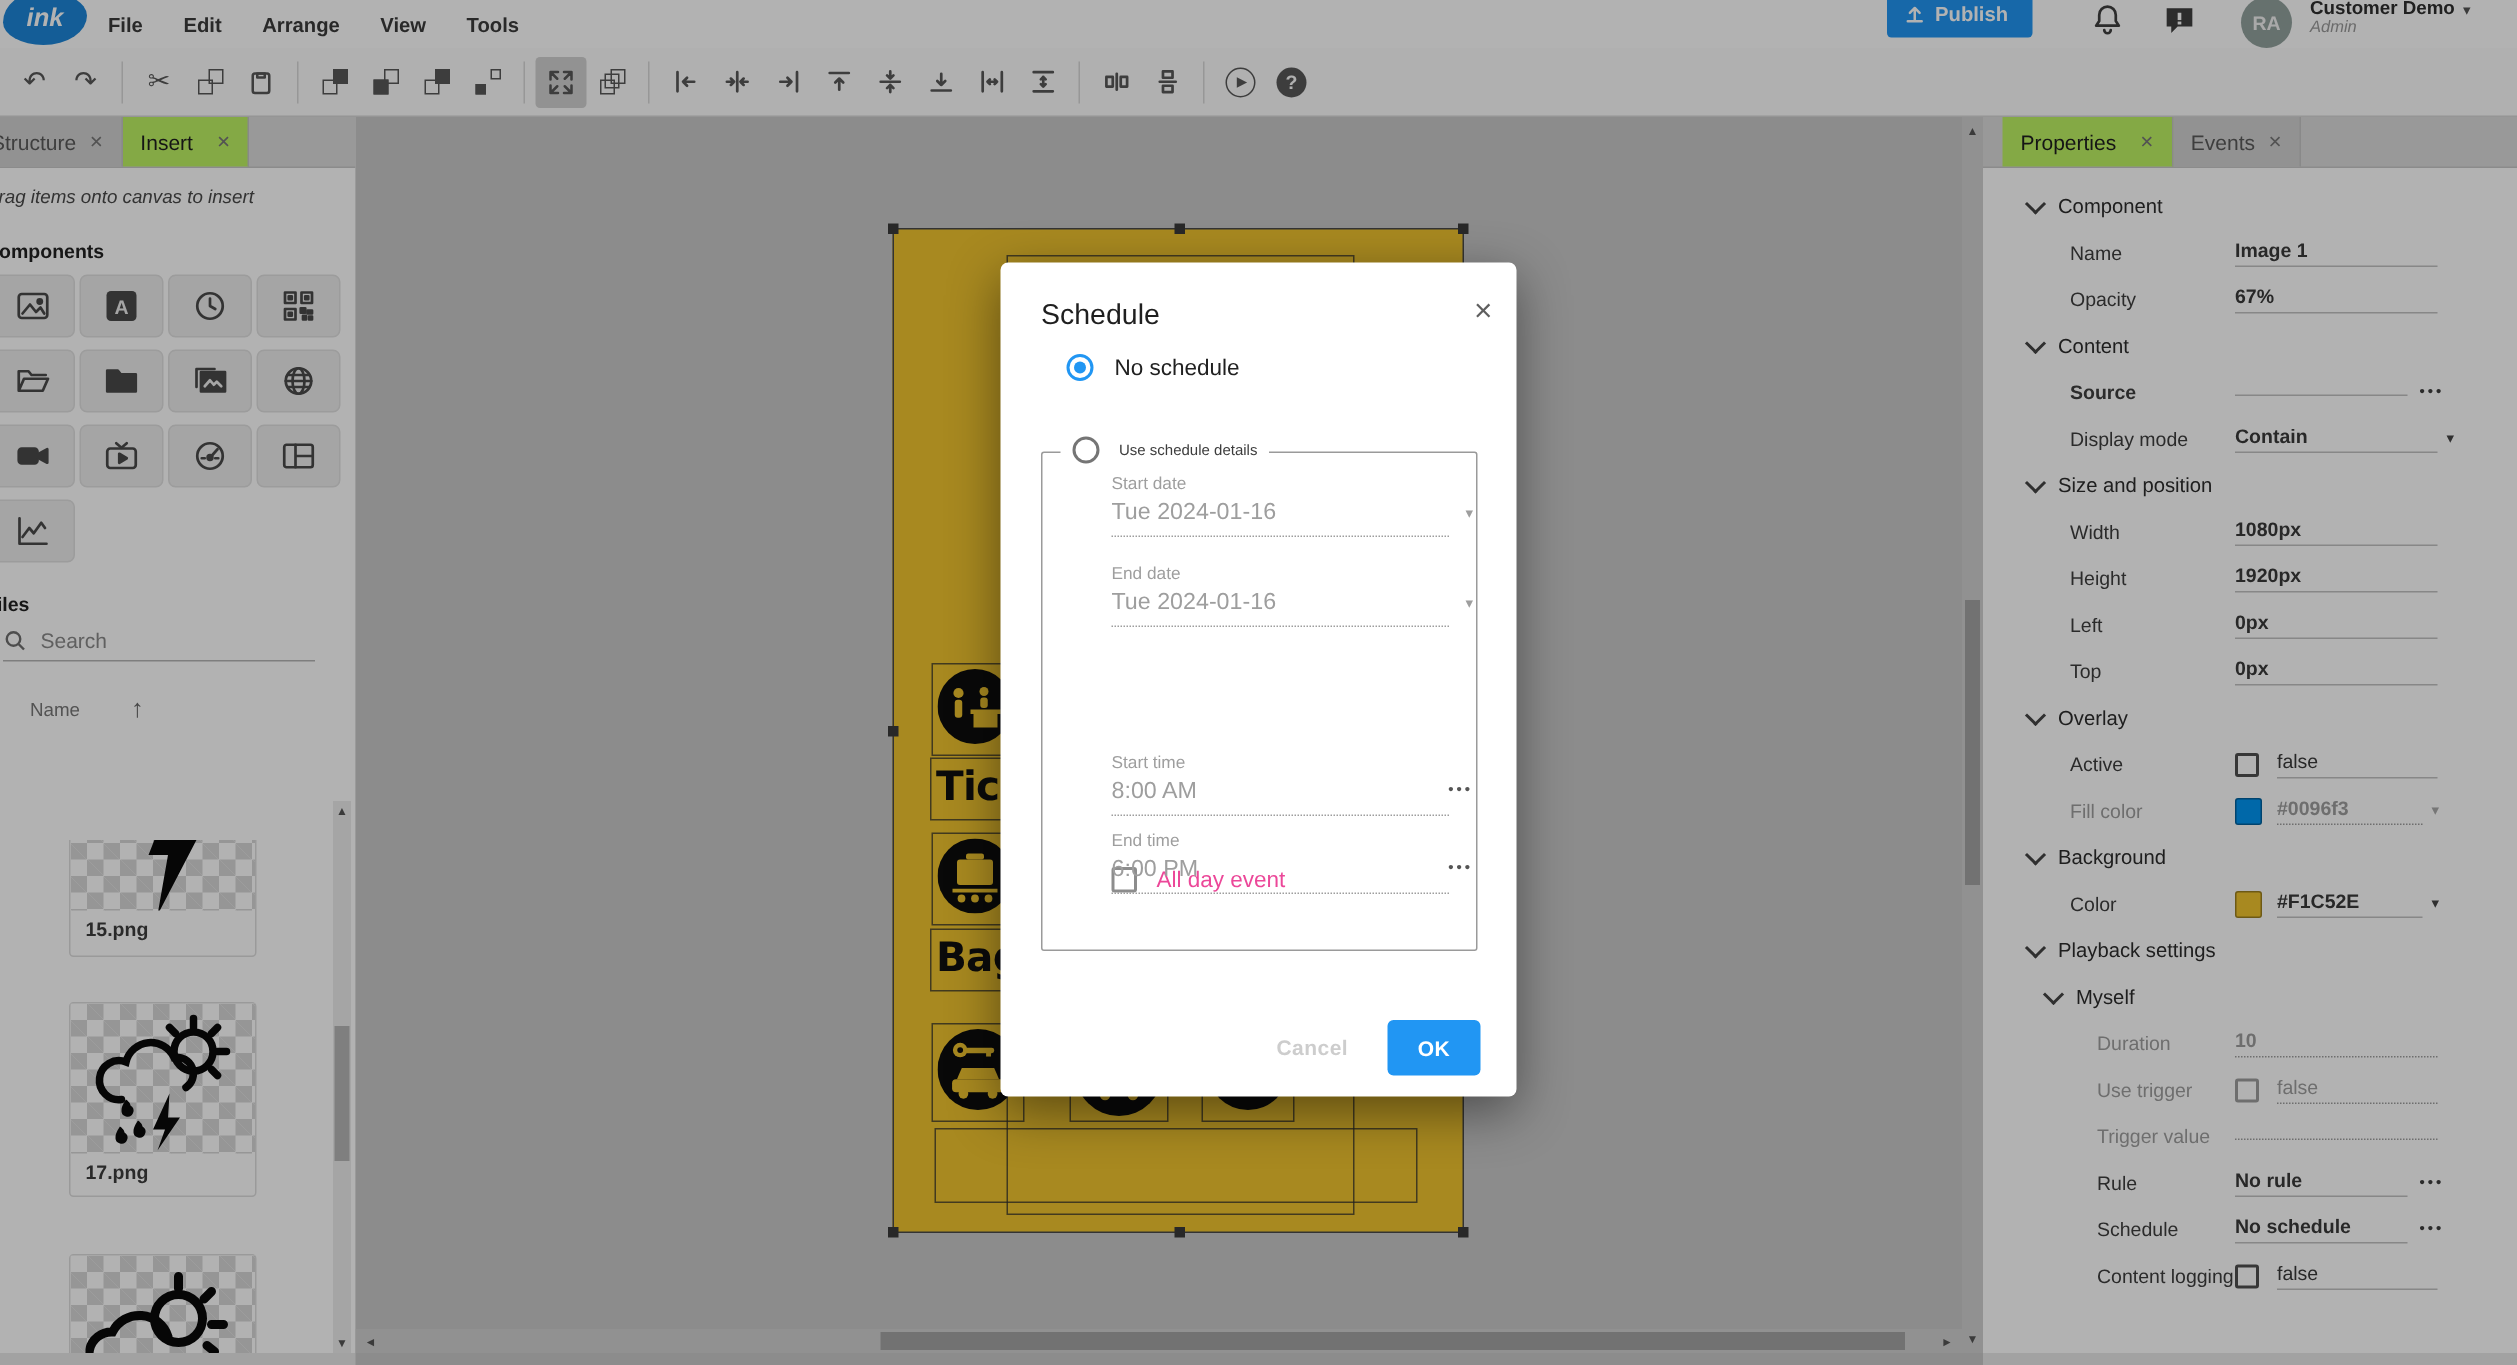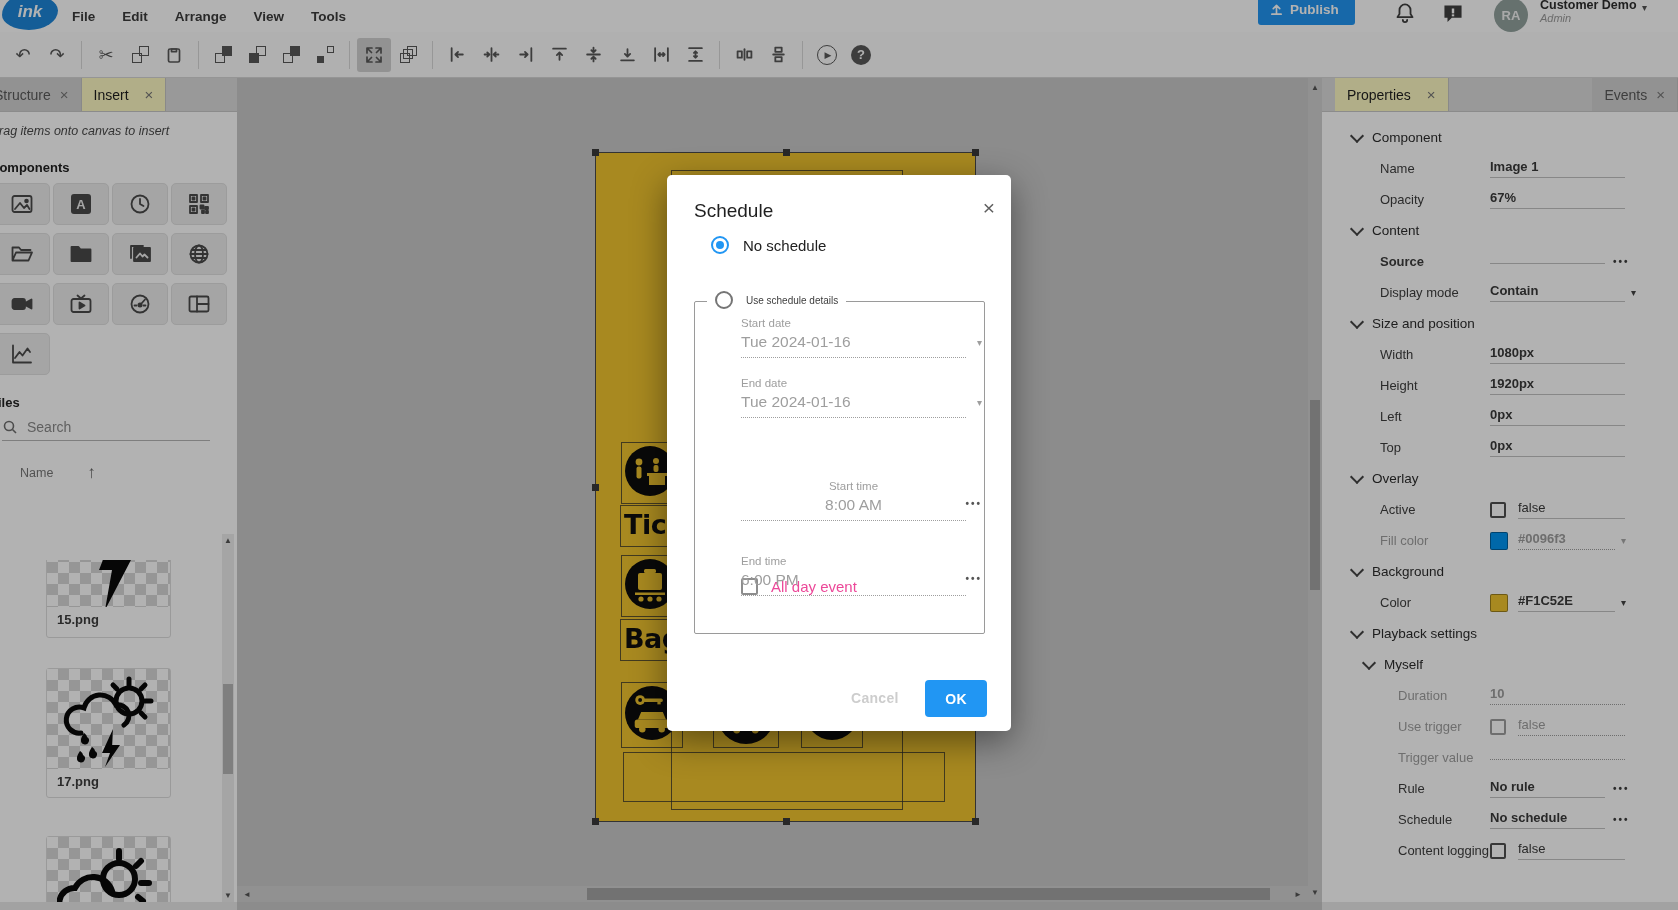--- a/index.html
+++ b/index.html
@@ -44,21 +44,21 @@
 
   
   #leftpanel{position:absolute;left:0;top:78px;width:237px;height:824px;background:#fff;overflow:hidden;}
   #canvas{position:absolute;left:237px;top:78px;width:1085px;height:832px;background:#c9c9c9;overflow:hidden;}
   #rightpanel{position:absolute;left:1322px;top:78px;width:356px;height:824px;background:#fff;}
 
   
   .tabstrip{height:33px;background:#dcdcdc;display:flex;align-items:stretch;border-bottom:1px solid #c8c8c8;}
   #lp-tabs{margin-left:-18px;}
   .tab{display:flex;align-items:center;gap:9px;padding:0 12px;font-size:14px;color:#5a5a5a;background:#d2d2d2;border-right:1px solid #c4c4c4;cursor:pointer;}
-  .tab.active{background:#fef9c3;color:#1f1f1f;gap:16px;}
+  .tab.active{background:#bef264;color:#1f1f1f;gap:16px;}
   .tab .x{font-size:15px;color:#777;}
   #lp-hint{margin:12px 0 0 -10px;font-size:12.5px;font-style:italic;color:#4a4a4a;}
   #lp-comp-title{margin:22px 0 8px -10px;font-size:13px;font-weight:bold;color:#222;}
   #comp-grid{margin-left:-6px;display:grid;grid-template-columns:repeat(4,56px);grid-auto-rows:42px;gap:8px 3px;}
   .comp{background:#ececec;border:1px solid #e0e0e0;border-radius:5px;display:flex;align-items:center;justify-content:center;cursor:pointer;}
   .comp svg{stroke:#4a4a4a;fill:none;stroke-width:1.8;stroke-linecap:round;stroke-linejoin:round;}
   .comp .abox{width:20px;height:20px;background:#4a4a4a;border-radius:3px;color:#ececec;font-size:13px;font-weight:bold;display:flex;align-items:center;justify-content:center;}
   #lp-files-title{margin:20px 0 6px -10px;font-size:13px;font-weight:bold;color:#222;}
   #lp-search{display:flex;align-items:center;gap:7px;margin:8px 0 0 2px;width:208px;border-bottom:1px solid #b5b5b5;padding-bottom:4px;}
   #lp-search input{border:none;outline:none;font-size:14px;color:#444;width:170px;background:transparent;}
@@ -82,21 +82,21 @@
   .frame{position:absolute;border:1px solid rgba(45,45,45,.75);}
   .handle{position:absolute;width:7px;height:7px;background:#3a3a3a;z-index:5;}
   .ab-label{position:absolute;font-weight:bold;color:#101010;letter-spacing:-0.5px;font-family:"DejaVu Sans","Liberation Sans",sans-serif;}
   .abicon{position:absolute;}
   #vscroll{position:absolute;right:0;top:0;width:14px;height:824px;background:#d0d0d0;}
   #vscroll .thumbv{position:absolute;left:2px;top:322px;width:10px;height:190px;background:#a4a4a4;}
   #hscroll{position:absolute;left:0;top:808px;width:1071px;height:16px;background:#d0d0d0;}
   #hscroll .thumbh{position:absolute;left:350px;top:2px;width:683px;height:12px;background:#a4a4a4;}
 
   
-  #rp-tabs{margin-left:0;justify-content:space-between;}
+  #rp-tabs{margin-left:0;}
   #rp-body{padding:10px 0 0 30px;position:relative;}
   .sect{display:flex;align-items:center;gap:10px;height:31px;font-size:13.5px;color:#2d2d2d;}
   .sect.indent1{padding-left:12px;}
   .chev{width:8px;height:8px;border-right:2px solid #444;border-bottom:2px solid #444;transform:rotate(45deg);margin-top:-4px;}
   .prow{position:relative;display:flex;align-items:center;height:31px;padding-left:28px;font-size:13px;}
   .prow.indent1{padding-left:46px;}
   .plabel{width:110px;color:#3e3e3e;flex:0 0 auto;}
   .prow.indent1 .plabel{width:92px;}
   .pvalue{width:135px;color:#3a3a3a;border-bottom:1px solid #c2c2c2;padding-bottom:3px;flex:0 0 auto;font-weight:bold;}
   .pvalue.dotted{border-bottom:1px dotted #9e9e9e;color:#9e9e9e;}
@@ -715,21 +715,21 @@
       <div class="dfield" style="top:75px;">
         <div class="dlabel">End date</div>
         <div class="dvalue"><span>Tue 2024-01-16</span><span class="caret">▾</span></div>
       </div>
 
       <div id="dlg-allday">
         <span class="dcbx"></span>
         <span>All day event</span>
       </div>
 
-      <div class="dfield" style="top:178px;text-align:center;">
+      <div class="dfield" style="top:201px;">
         <div class="dlabel">Start time</div>
         <div class="dvalue"><span>8:00 AM</span><span class="more">•••</span></div>
       </div>
 
       <div class="dfield" style="top:253px;">
         <div class="dlabel">End time</div>
         <div class="dvalue"><span>6:00 PM</span><span class="more">•••</span></div>
       </div>
     </div>
 

